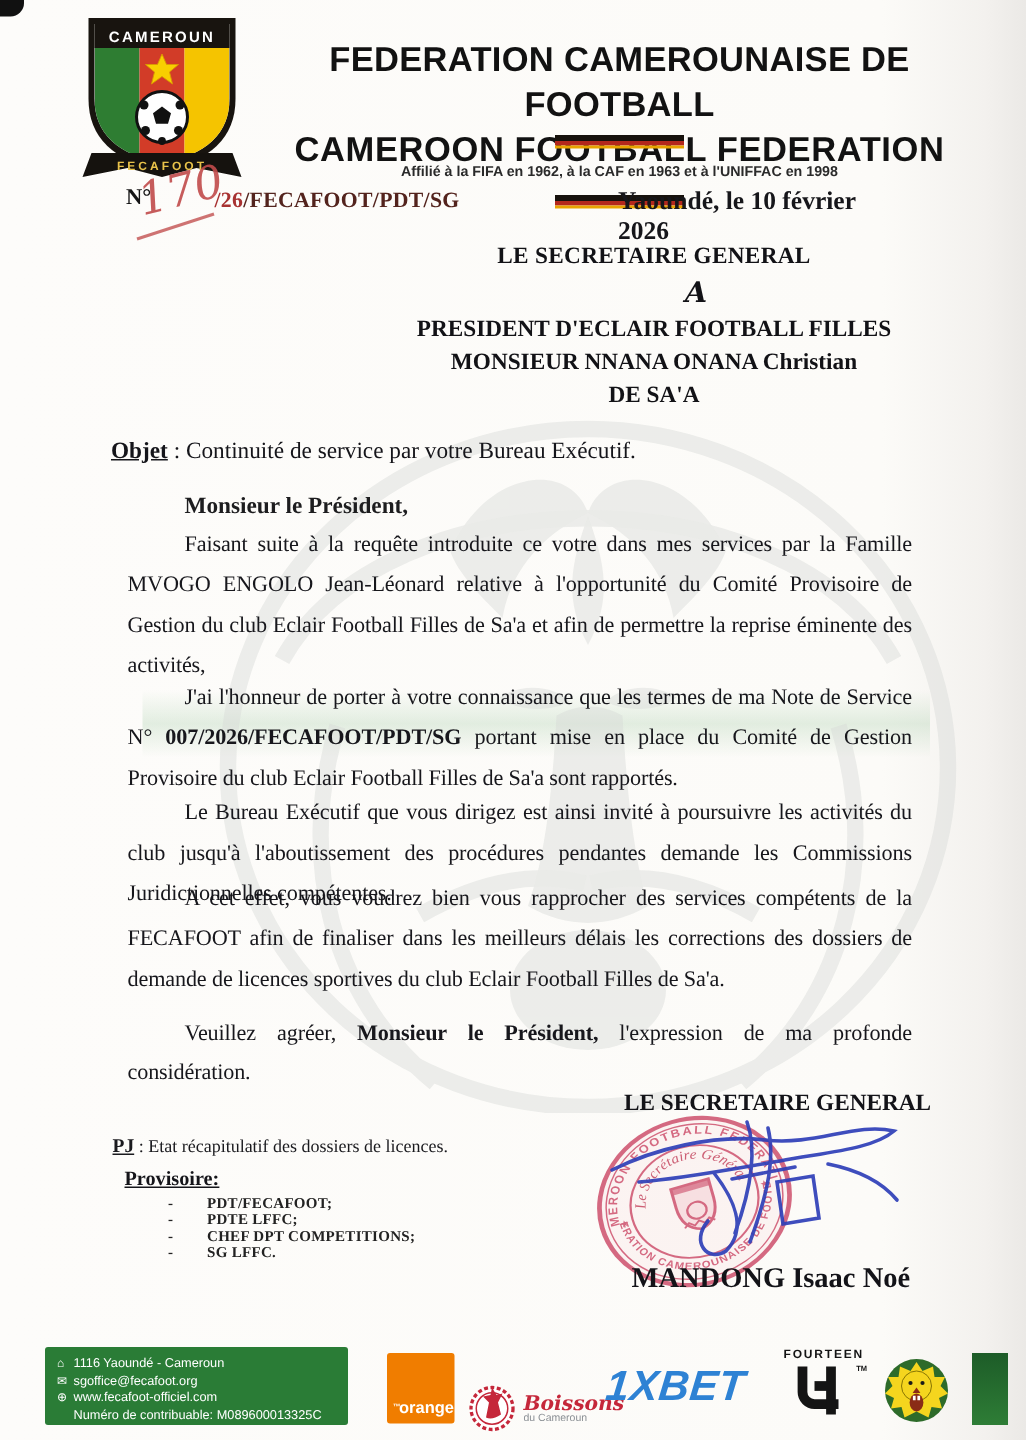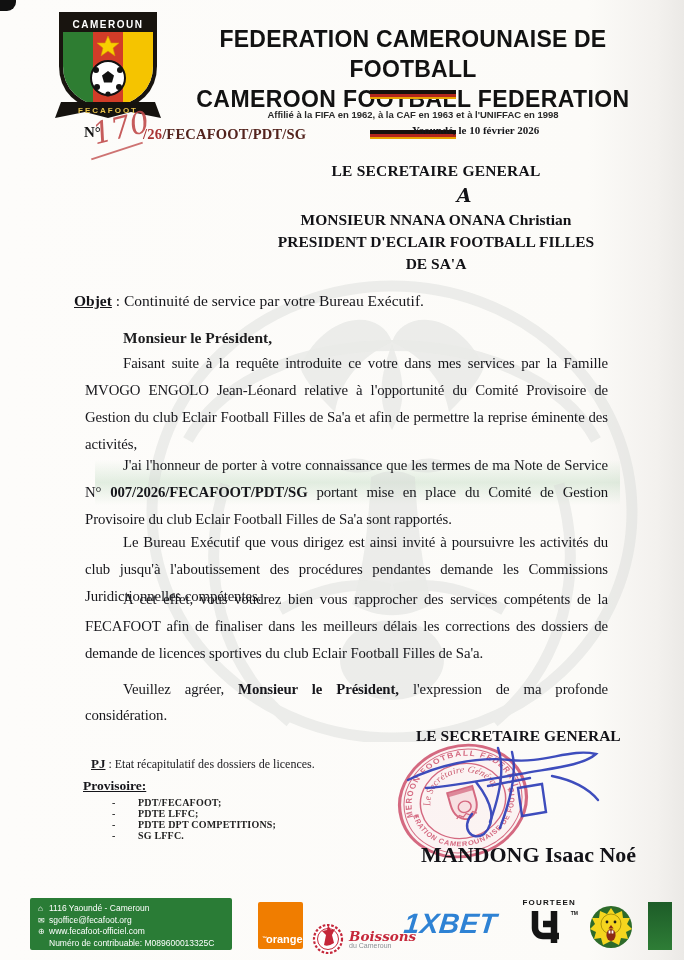--- a/index.html
+++ b/index.html
@@ -19,36 +19,36 @@
   .fb-black{height:4px;background:#17120d;}
   .fb-red{height:2.5px;background:#b3271c;}
   .fb-gold{height:2.5px;background:#e8a300;}
   .affil-text{font-family:"Liberation Sans",sans-serif;font-size:9.5px;font-weight:bold;color:#2a2a2a;white-space:nowrap;}
   .refline{left:84px;top:124px;font-size:15px;font-weight:bold;color:#141414;}
   .hand{left:92px;top:110px;font-family:"DejaVu Serif",serif;font-style:italic;font-size:30px;color:#c14b4b;transform:rotate(-14deg);opacity:.9;}
   .hand-tail{left:90px;top:150px;width:54px;border-top:2px solid #c25050;transform:rotate(-18deg);opacity:.8;}
   .refsuffix{left:143px;top:126px;font-size:14.5px;font-weight:bold;letter-spacing:.2px;}
   .ref-red{color:#a83232;}
   .ref-dark{color:#53231d;}
-  .dateline{left:412px;top:124px;width:185px;font-size:11px;font-weight:bold;color:#16161a;}
+  .dateline{left:412px;top:124px;width:185px;font-size:17px;font-weight:bold;color:#16161a;}
   
   .addr{left:240px;top:162px;width:392px;text-align:center;color:#121216;}
   .addr .l1{font-size:15.5px;font-weight:bold;letter-spacing:.2px;}
   .addr .amark{font-family:"DejaVu Serif",serif;font-style:italic;font-size:19px;font-weight:bold;margin:4px 0 3px 56px;}
   .addr .ln{font-size:15.5px;font-weight:bold;line-height:22px;}
   .objet{left:74px;top:292px;font-size:15.5px;color:#15151a;}
   .salut{left:123px;top:329px;font-size:15.5px;font-weight:bold;}
   .para{left:85px;width:523px;font-size:14.8px;line-height:27px;text-align:justify;text-indent:38px;color:#17171c;letter-spacing:-.1px;}
   .p1{top:350px;}.p2{top:452px;}.p3{top:529px;}.p4{top:586px;}
   .p5{top:676px;line-height:26px;}
   
   .sigtitle{left:416px;top:727px;font-size:15.5px;font-weight:bold;color:#131318;}
-  .signame{left:421px;top:842px;font-size:22px;font-weight:bold;color:#131318;}
-  
-  .pjline{left:91px;top:756px;font-size:12px;color:#1a1a1e;text-align:right;}
+  .signame{left:421px;top:842px;font-size:19px;font-weight:bold;color:#131318;}
+  
+  .pjline{left:75px;top:756px;font-size:12px;color:#1a1a1e;text-align:right;}
   .pjline .lbl{font-size:13px;font-weight:bold;text-decoration:underline;}
   .ampl{left:83px;top:778px;font-size:13.5px;font-weight:bold;text-decoration:underline;color:#15151a;}
   .amp-item{font-size:10px;font-weight:600;color:#222;letter-spacing:.2px;}
   .amp-dash{left:112px;width:8px;}
   
   .contactbox{left:30px;top:898px;width:202px;height:52px;background:#2a7c36;border-radius:2px;
     padding:5px 8px;box-sizing:border-box;overflow:hidden;color:#fff;
     font-family:"Liberation Sans",sans-serif;font-size:8.5px;line-height:11.5px;}
   .contactbox .ic{display:inline-block;width:11px;font-size:8px;}
   .orangebox{left:258px;top:902px;width:45px;height:47px;background:#f07d00;border-radius:2px;font-weight:bold;}
@@ -145,22 +145,22 @@
 
   <div class="abs refline">N°</div>
   <div class="abs hand">170</div>
   <div class="abs hand-tail"></div>
   <div class="abs refsuffix"><span class="ref-red">/26</span><span class="ref-dark">/FECAFOOT/PDT/SG</span></div>
   <div class="abs dateline">Yaoundé, le 10 février 2026</div>
 
   <div class="abs addr">
     <div class="l1">LE SECRETAIRE GENERAL</div>
     <div class="amark">A</div>
+    <div class="ln">PRESIDENT D'ECLAIR FOOTBALL FILLES</div>
     <div class="ln">MONSIEUR NNANA ONANA Christian</div>
-    <div class="ln">PRESIDENT D'ECLAIR FOOTBALL FILLES</div>
     <div class="ln">DE SA'A</div>
   </div>
 
   <div class="abs objet"><span class="b u">Objet</span><span> : Continuité de service par votre Bureau Exécutif.</span></div>
 
   <div class="abs salut">Monsieur le Président,</div>
   <div class="abs para p1">Faisant suite à la requête introduite ce votre dans mes services par la Famille MVOGO ENGOLO Jean-Léonard relative à l'opportunité du Comité Provisoire de Gestion du club Eclair Football Filles de Sa'a et afin de permettre la reprise éminente des activités,</div>
   <div class="abs para p2"><span>J'ai l'honneur de porter à votre connaissance que les termes de ma Note de Service N° </span><span class="b">007/2026/FECAFOOT/PDT/SG</span><span> portant mise en place du Comité de Gestion Provisoire du club Eclair Football Filles de Sa'a sont rapportés.</span></div>
   <div class="abs para p3">Le Bureau Exécutif que vous dirigez est ainsi invité à poursuivre les activités du club jusqu'à l'aboutissement des procédures pendantes demande les Commissions Juridictionnelles compétentes.</div>
   <div class="abs para p4">A cet effet, vous voudrez bien vous rapprocher des services compétents de la FECAFOOT afin de finaliser dans les meilleurs délais les corrections des dossiers de demande de licences sportives du club Eclair Football Filles de Sa'a.</div>
@@ -212,21 +212,21 @@
 
   <div class="abs signame">MANDONG Isaac Noé</div>
 
   <div class="abs pjline"><span class="lbl">PJ</span><span> : Etat récapitulatif des dossiers de licences.</span></div>
   <div class="abs ampl">Provisoire:</div>
   <div class="abs amp-item amp-dash" style="top:797px;">-</div>
   <div class="abs amp-item" style="left:138px;top:797px;">PDT/FECAFOOT;</div>
   <div class="abs amp-item amp-dash" style="top:808px;">-</div>
   <div class="abs amp-item" style="left:138px;top:808px;">PDTE LFFC;</div>
   <div class="abs amp-item amp-dash" style="top:819px;">-</div>
-  <div class="abs amp-item" style="left:138px;top:819px;">PDTE DPT COMPETITIONS;</div>
+  <div class="abs amp-item" style="left:138px;top:819px;">CHEF DPT COMPETITIONS;</div>
   <div class="abs amp-item amp-dash" style="top:830px;">-</div>
   <div class="abs amp-item" style="left:138px;top:830px;">SG LFFC.</div>
 
   <div class="abs contactbox">
     <div><span class="ic">⌂</span><span>1116 Yaoundé - Cameroun</span></div>
     <div><span class="ic">✉</span><span>sgoffice@fecafoot.org</span></div>
     <div><span class="ic">⊕</span><span>www.fecafoot-officiel.com</span></div>
     <div><span class="ic"></span><span>Numéro de contribuable: M089600013325C</span></div>
   </div>
 

